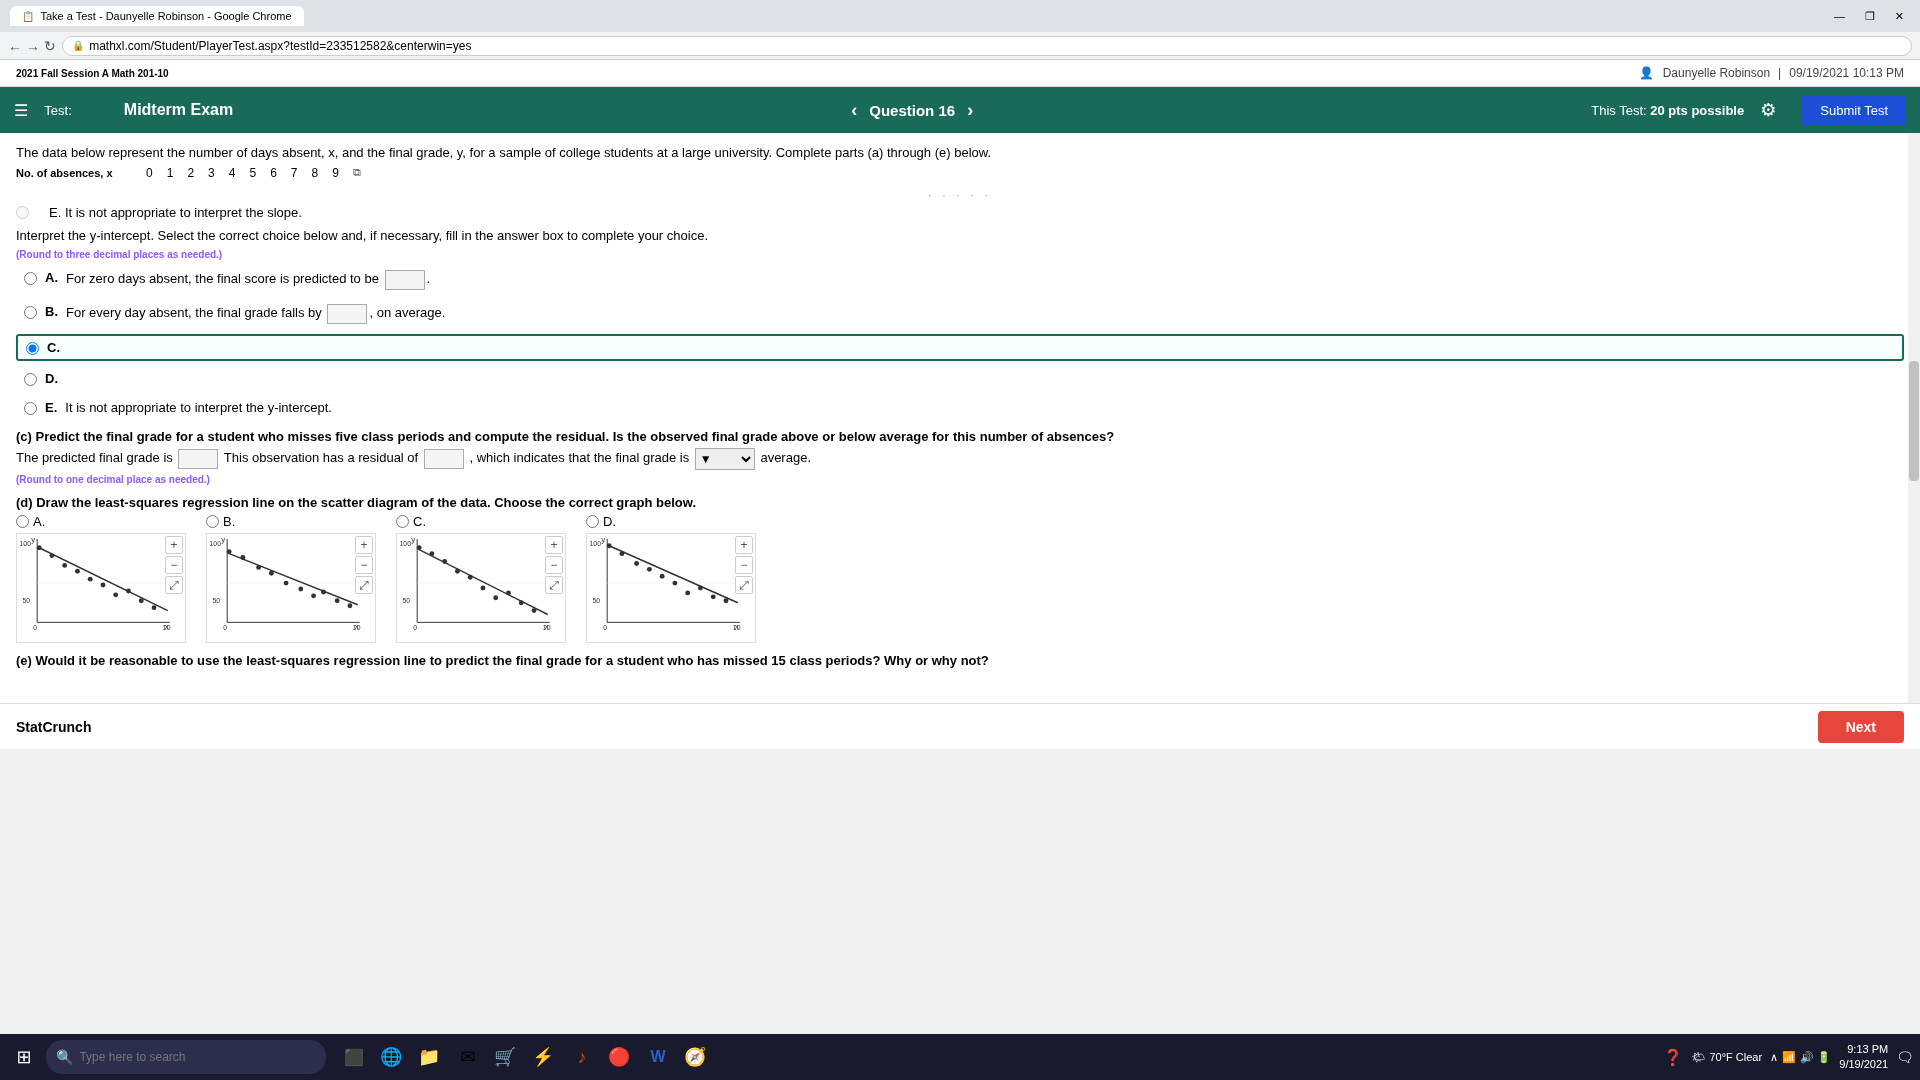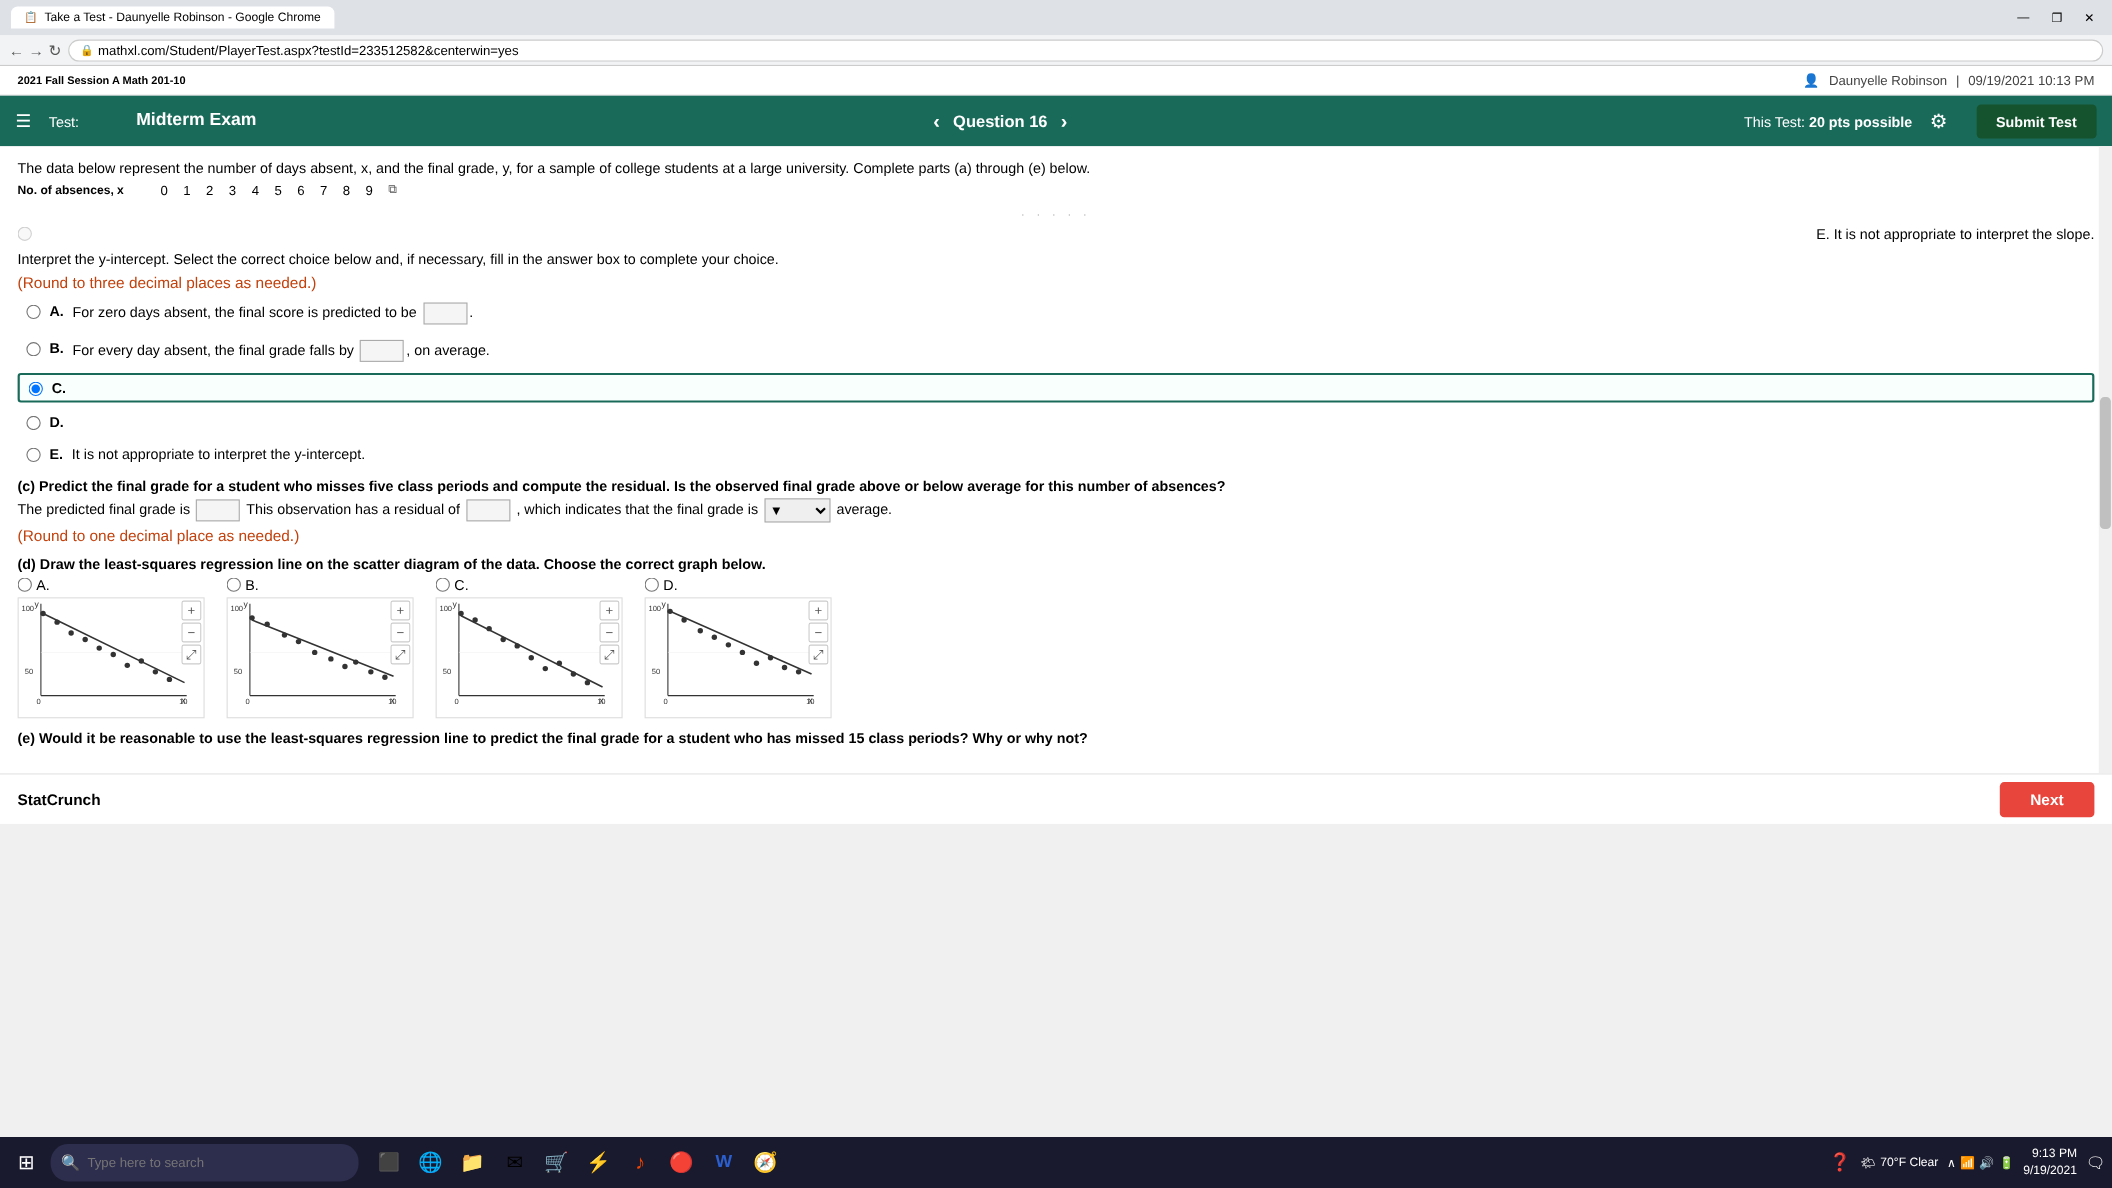--- a/index.html
+++ b/index.html
@@ -72,26 +72,26 @@
       align-items: center;
       padding: 0 14px;
       gap: 16px;
     }
     .test-navbar .menu-icon { font-size: 16px; cursor: pointer; }
     .test-navbar .test-name { font-size: 16px; font-weight: bold; padding-left: 36px; }
     .test-navbar .question-nav { display: flex; align-items: center; gap: 12px; flex: 1; justify-content: center; font-size: 15px; font-weight: bold; }
     .test-navbar .question-nav .arrow { font-size: 18px; cursor: pointer; }
     .test-navbar .settings-icon { font-size: 18px; margin-left: auto; cursor: pointer; }
     .submit-btn {
-      background: #14532d;
+      background: #1d4ed8;
       color: white;
       border: none;
       padding: 8px 18px;
       font-size: 13px;
-      font-weight: bold;
+      font-weight: normal;
       border-radius: 4px;
       cursor: pointer;
       margin-left: 10px;
     }
 
     
     .main-content {
       background: white;
       height: calc(1080px - 32px - 28px - 46px - 46px - 46px);
       overflow-y: auto;
@@ -100,21 +100,21 @@
     }
 
     .data-table-section { margin-bottom: 10px; }
     .data-intro { font-size: 13px; margin-bottom: 6px; }
     .data-table { font-size: 13px; }
     .data-table .row { display: flex; gap: 0; align-items: center; }
     .data-table .label { width: 120px; font-weight: bold; font-size: 12px; }
 
     .section { margin: 8px 0; }
     .section-title { font-size: 13px; margin-bottom: 6px; }
-    .round-note { color: #c2410c; font-size: 14px; }
+    .round-note { color: #8b5cf6; font-size: 10px; font-weight: bold; }
 
     .radio-option {
       display: flex;
       align-items: flex-start;
       gap: 8px;
       margin: 6px 0;
       padding: 4px 8px;
       font-size: 13px;
       border-radius: 3px;
     }
@@ -328,21 +328,21 @@
             <span>9</span>
           <span style="color:#555; font-size:11px;">⧉</span>
         </span>
       </div>
     </div>
   </div>
 
   <div class="separator-dots">· · · · ·</div>
 
   <div class="not-appropriate">
-    <div style="display:flex; align-items:center; gap:20px; font-size:13px;justify-content:space-between;">
+    <div style="display:flex; align-items:center; gap:20px; font-size:13px;">
       <input type="radio" disabled="" style="">
       <span>E. It is not appropriate to interpret the slope.</span>
     </div>
   </div>
 
   <div class="section">
     <div class="section-title">Interpret the y-intercept. Select the correct choice below and, if necessary, fill in the answer box to complete your choice.</div>
     <div class="round-note">(Round to three decimal places as needed.)</div>
 
     <div class="radio-option">

